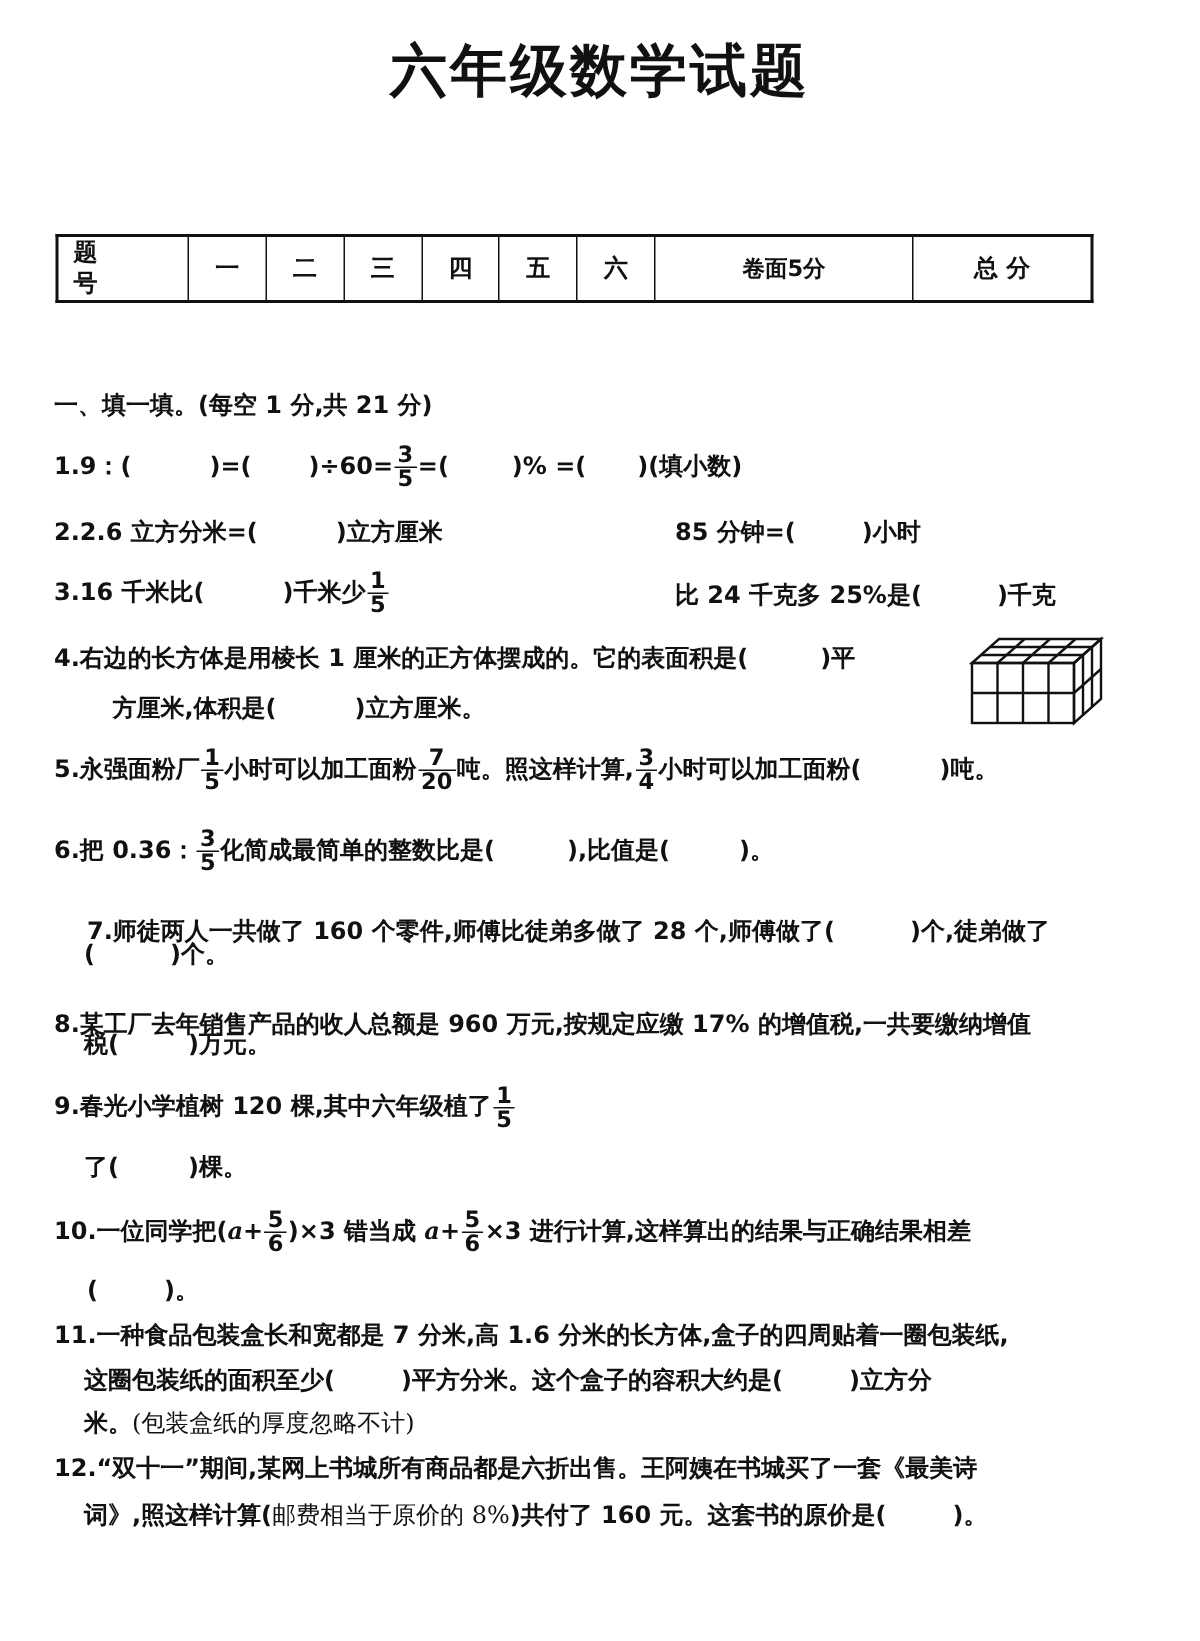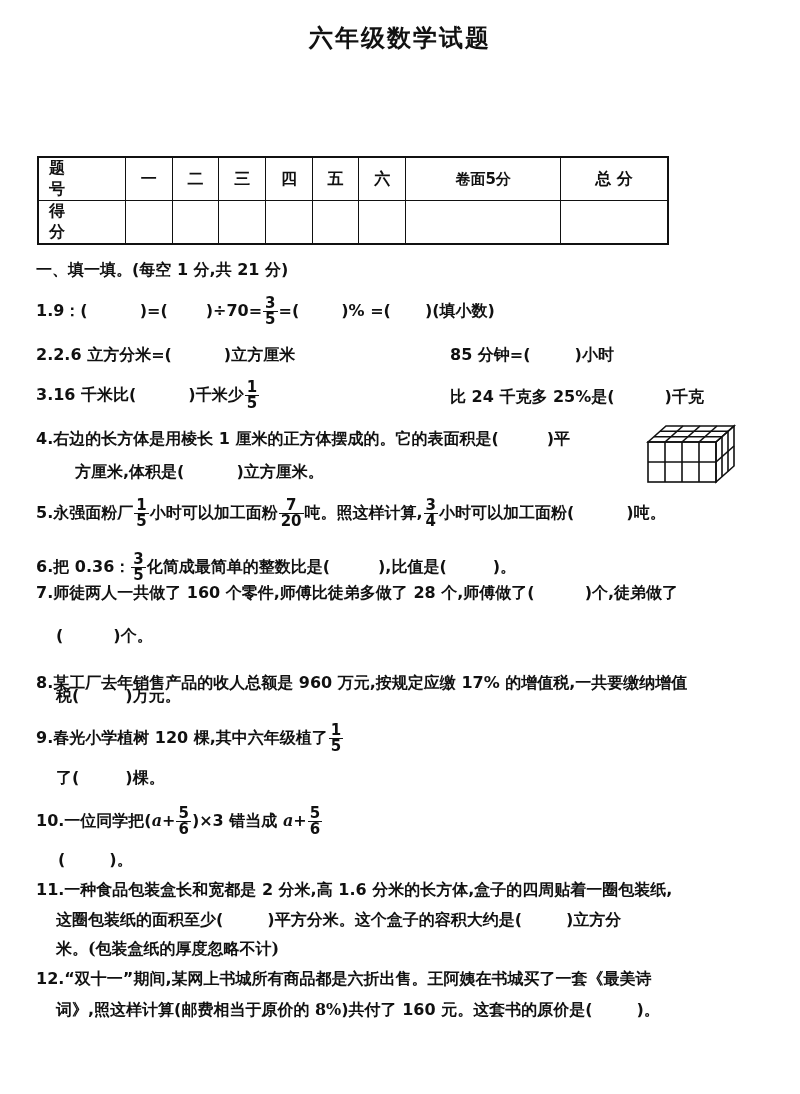--- a/index.html
+++ b/index.html
@@ -1,70 +1,59 @@
 <!DOCTYPE html>
 <html><head>
 <meta charset="utf-8">
 <style>
   html,body{margin:0;padding:0;background:#fff;}
   body{width:800px;height:1094px;position:relative;overflow:hidden;
        font-family:"DejaVu Sans","Liberation Sans",sans-serif;color:#111;}
   .title{position:absolute;top:22px;left:0;width:800px;text-align:center;
-         font-family:"DejaVu Serif","Liberation Serif",serif;font-weight:bold;font-size:24px;letter-spacing:2px;}
-  table.score{position:absolute;top:156px;left:37px;width:632px;border-collapse:collapse;
+         font-family:"DejaVu Serif","Liberation Serif",serif;font-weight:bold;font-size:38px;letter-spacing:2px;}
+  table.score{position:absolute;top:156px;left:37px;width:692px;border-collapse:collapse;
               border:2.5px solid #111;}
   table.score td{border:1.6px solid #111;height:38px;text-align:center;font-size:16px;font-weight:bold;padding:0;}
   table.score td.hd{width:76px;letter-spacing:14px;text-align:left;padding-left:10px;}
   table.score td.narrow{font-size:15px;letter-spacing:0;}
   .q{position:absolute;left:36px;font-size:16px;font-weight:bold;line-height:20px;white-space:nowrap;}
   .sec{font-size:16px;}
   .frac{display:inline-block;vertical-align:middle;text-align:center;line-height:15px;margin:0 1px;font-size:15px;}
   .frac .n{display:block;border-bottom:1.5px solid #111;padding:0 2px;}
   .frac .d{display:block;padding:0 2px;}
   .blank{display:inline-block;}
   .ital{font-style:italic;font-family:"DejaVu Serif",serif;}
   .cube{position:absolute;left:646px;top:424px;}
-  .note{font-weight:bold;font-family:"DejaVu Serif",serif;text-align:center;}
+  .note{font-weight:normal;font-family:"DejaVu Serif",serif;text-align:center;}
 </style>
 </head>
 <body>
 
 <div class="title">六年级数学试题</div>
 
 <table class="score">
   <tbody>
       <tr>
     <td class="hd">题 号</td>
     <td>一</td>
     <td>二</td>
     <td>三</td>
     <td>四</td>
     <td>五</td>
     <td>六</td>
     <td class="narrow">卷面5分</td>
     <td>总 分</td>
   </tr>
-  <tr>
-    <td class="hd">得 分</td>
-    <td></td>
-    <td></td>
-    <td></td>
-    <td></td>
-    <td></td>
-    <td></td>
-    <td></td>
-    <td></td>
-  </tr>
 </tbody>
   </table>
 
 <div class="q sec" style="top:260px;">一、填一填。(每空 1 分,共 21 分)</div>
 
 <div class="q" style="top:296px;">
-  <span>1.9：(</span><span class="blank" style="width:52px"></span><span>)=(</span><span class="blank" style="width:38px"></span><span>)÷70=</span><span class="frac"><span class="n">3</span><span class="d">5</span></span><span>=(</span><span class="blank" style="width:42px"></span><span>)% =(</span><span class="blank" style="width:34px"></span><span>)(填小数)</span>
+  <span>1.9：(</span><span class="blank" style="width:52px"></span><span>)=(</span><span class="blank" style="width:38px"></span><span>)÷60=</span><span class="frac"><span class="n">3</span><span class="d">5</span></span><span>=(</span><span class="blank" style="width:42px"></span><span>)% =(</span><span class="blank" style="width:34px"></span><span>)(填小数)</span>
 </div>
 
 <div class="q" style="top:345px;">
   <span>2.2.6 立方分米=(</span><span class="blank" style="width:52px"></span><span>)立方厘米</span>
 </div>
 <div class="q" style="top:345px;left:450px;">
   <span>85 分钟=(</span><span class="blank" style="width:44px"></span><span>)小时</span>
 </div>
 
 <div class="q" style="top:380px;">
@@ -104,21 +93,21 @@
 </svg>
 
 <div class="q" style="top:498px;">
   <span>5.永强面粉厂</span><span class="frac"><span class="n">1</span><span class="d">5</span></span><span>小时可以加工面粉</span><span class="frac"><span class="n">7</span><span class="d">20</span></span><span>吨。照这样计算,</span><span class="frac"><span class="n">3</span><span class="d">4</span></span><span>小时可以加工面粉(</span><span class="blank" style="width:52px"></span><span>)吨。</span>
 </div>
 
 <div class="q" style="top:552px;">
   <span>6.把 0.36：</span><span class="frac"><span class="n">3</span><span class="d">5</span></span><span>化简成最简单的整数比是(</span><span class="blank" style="width:48px"></span><span>),比值是(</span><span class="blank" style="width:46px"></span><span>)。</span>
 </div>
 
-<div class="q" style="top:583px;">
+<div class="q" style="top:611px;margin-left:22px;">
   <span>7.师徒两人一共做了 160 个零件,师傅比徒弟多做了 28 个,师傅做了(</span><span class="blank" style="width:50px"></span><span>)个,徒弟做了</span>
 </div>
 <div class="q" style="top:626px;left:56px;">
   <span>(</span><span class="blank" style="width:50px"></span><span>)个。</span>
 </div>
 
 <div class="q" style="top:656px;margin-top:17px;">
   <span>8.某工厂去年销售产品的收人总额是 960 万元,按规定应缴 17% 的增值税,一共要缴纳增值</span>
 </div>
 <div class="q" style="top:686px;left:56px;">
@@ -126,28 +115,28 @@
 </div>
 
 <div class="q" style="top:723px;">
   <span>9.春光小学植树 120 棵,其中六年级植了</span><span class="frac"><span class="n">1</span><span class="d">5</span></span>
 </div>
 <div class="q" style="top:768px;left:56px;">
   <span>了(</span><span class="blank" style="width:46px"></span><span>)棵。</span>
 </div>
 
 <div class="q" style="top:806px;">
-  <span>10.一位同学把(</span><span class="ital">a</span><span>+</span><span class="frac"><span class="n">5</span><span class="d">6</span></span><span>)×3 错当成 </span><span class="ital">a</span><span>+</span><span class="frac"><span class="n">5</span><span class="d">6</span></span>
+  <span>10.一位同学把(</span><span class="ital">a</span><span>+</span><span class="frac"><span class="n">5</span><span class="d">6</span></span><span>)×3 错当成 </span><span class="ital">a</span><span>+</span><span class="frac"><span class="n">5</span><span class="d">6</span></span><span>×3 进行计算,这样算出的结果与正确结果相差</span>
 </div>
 <div class="q" style="top:850px;left:58px;">
   <span>(</span><span class="blank" style="width:44px"></span><span>)。</span>
 </div>
 
 <div class="q" style="top:880px;">
-  <span>11.一种食品包装盒长和宽都是 2 分米,高 1.6 分米的长方体,盒子的四周贴着一圈包装纸,</span>
+  <span>11.一种食品包装盒长和宽都是 7 分米,高 1.6 分米的长方体,盒子的四周贴着一圈包装纸,</span>
 </div>
 <div class="q" style="top:910px;left:56px;">
   <span>这圈包装纸的面积至少(</span><span class="blank" style="width:44px"></span><span>)平方分米。这个盒子的容积大约是(</span><span class="blank" style="width:44px"></span><span>)立方分</span>
 </div>
 <div class="q" style="top:939px;left:56px;">
   <span>米。</span><span class="note">(包装盒纸的厚度忽略不计)</span>
 </div>
 
 <div class="q" style="top:969px;">
   <span>12.“双十一”期间,某网上书城所有商品都是六折出售。王阿姨在书城买了一套《最美诗</span>

